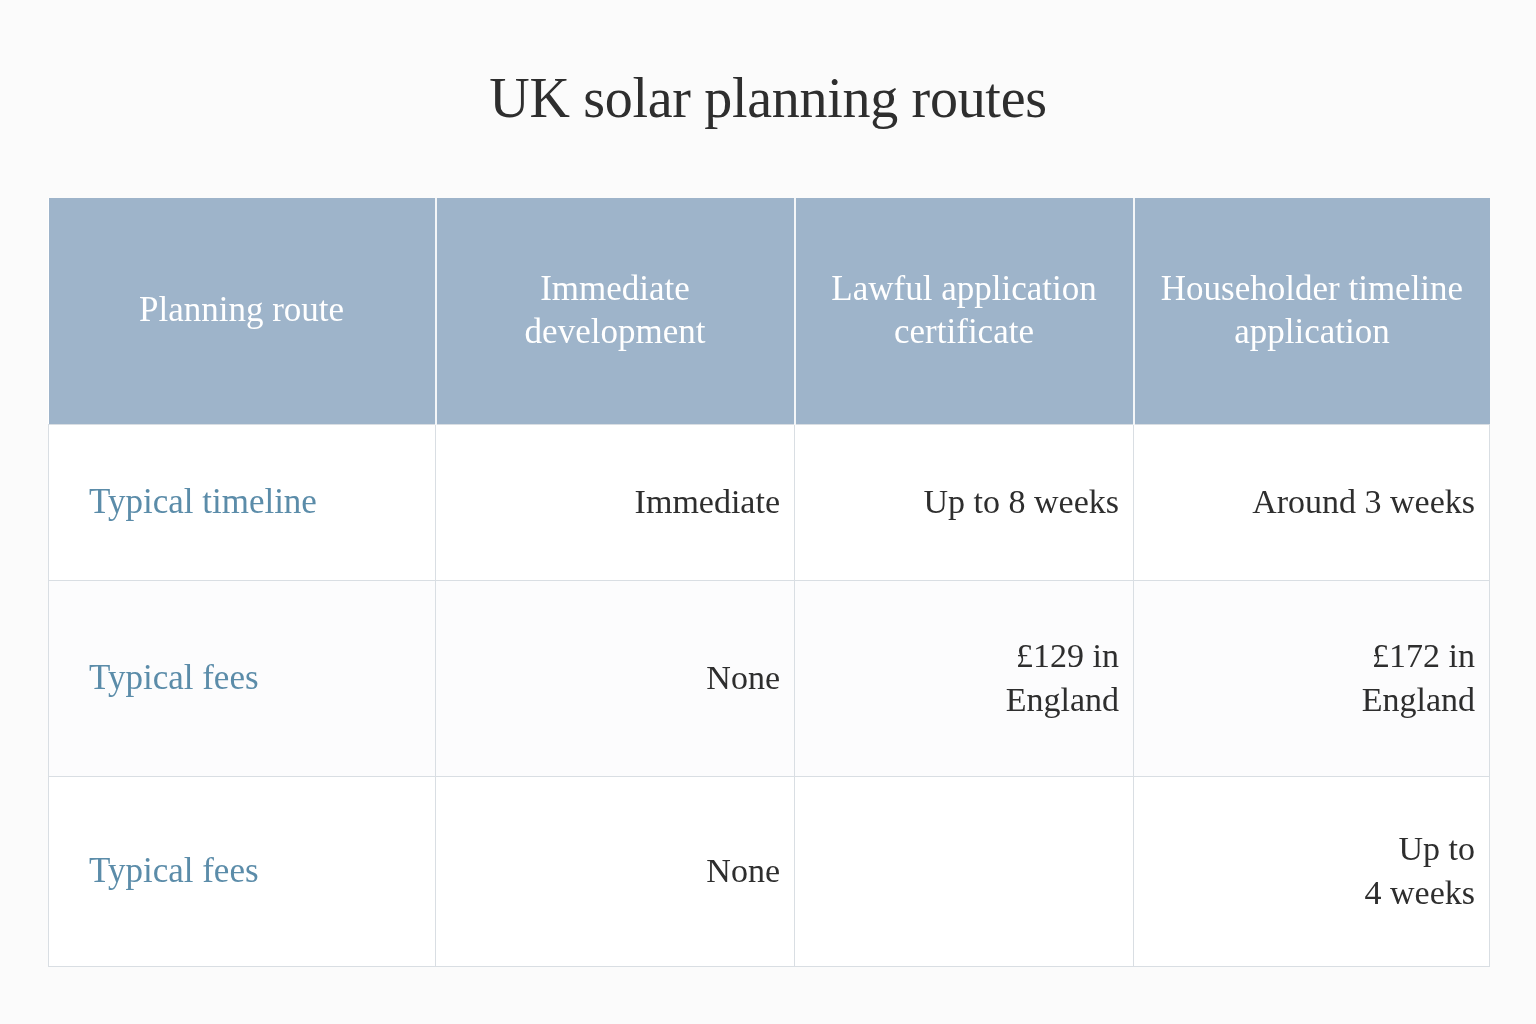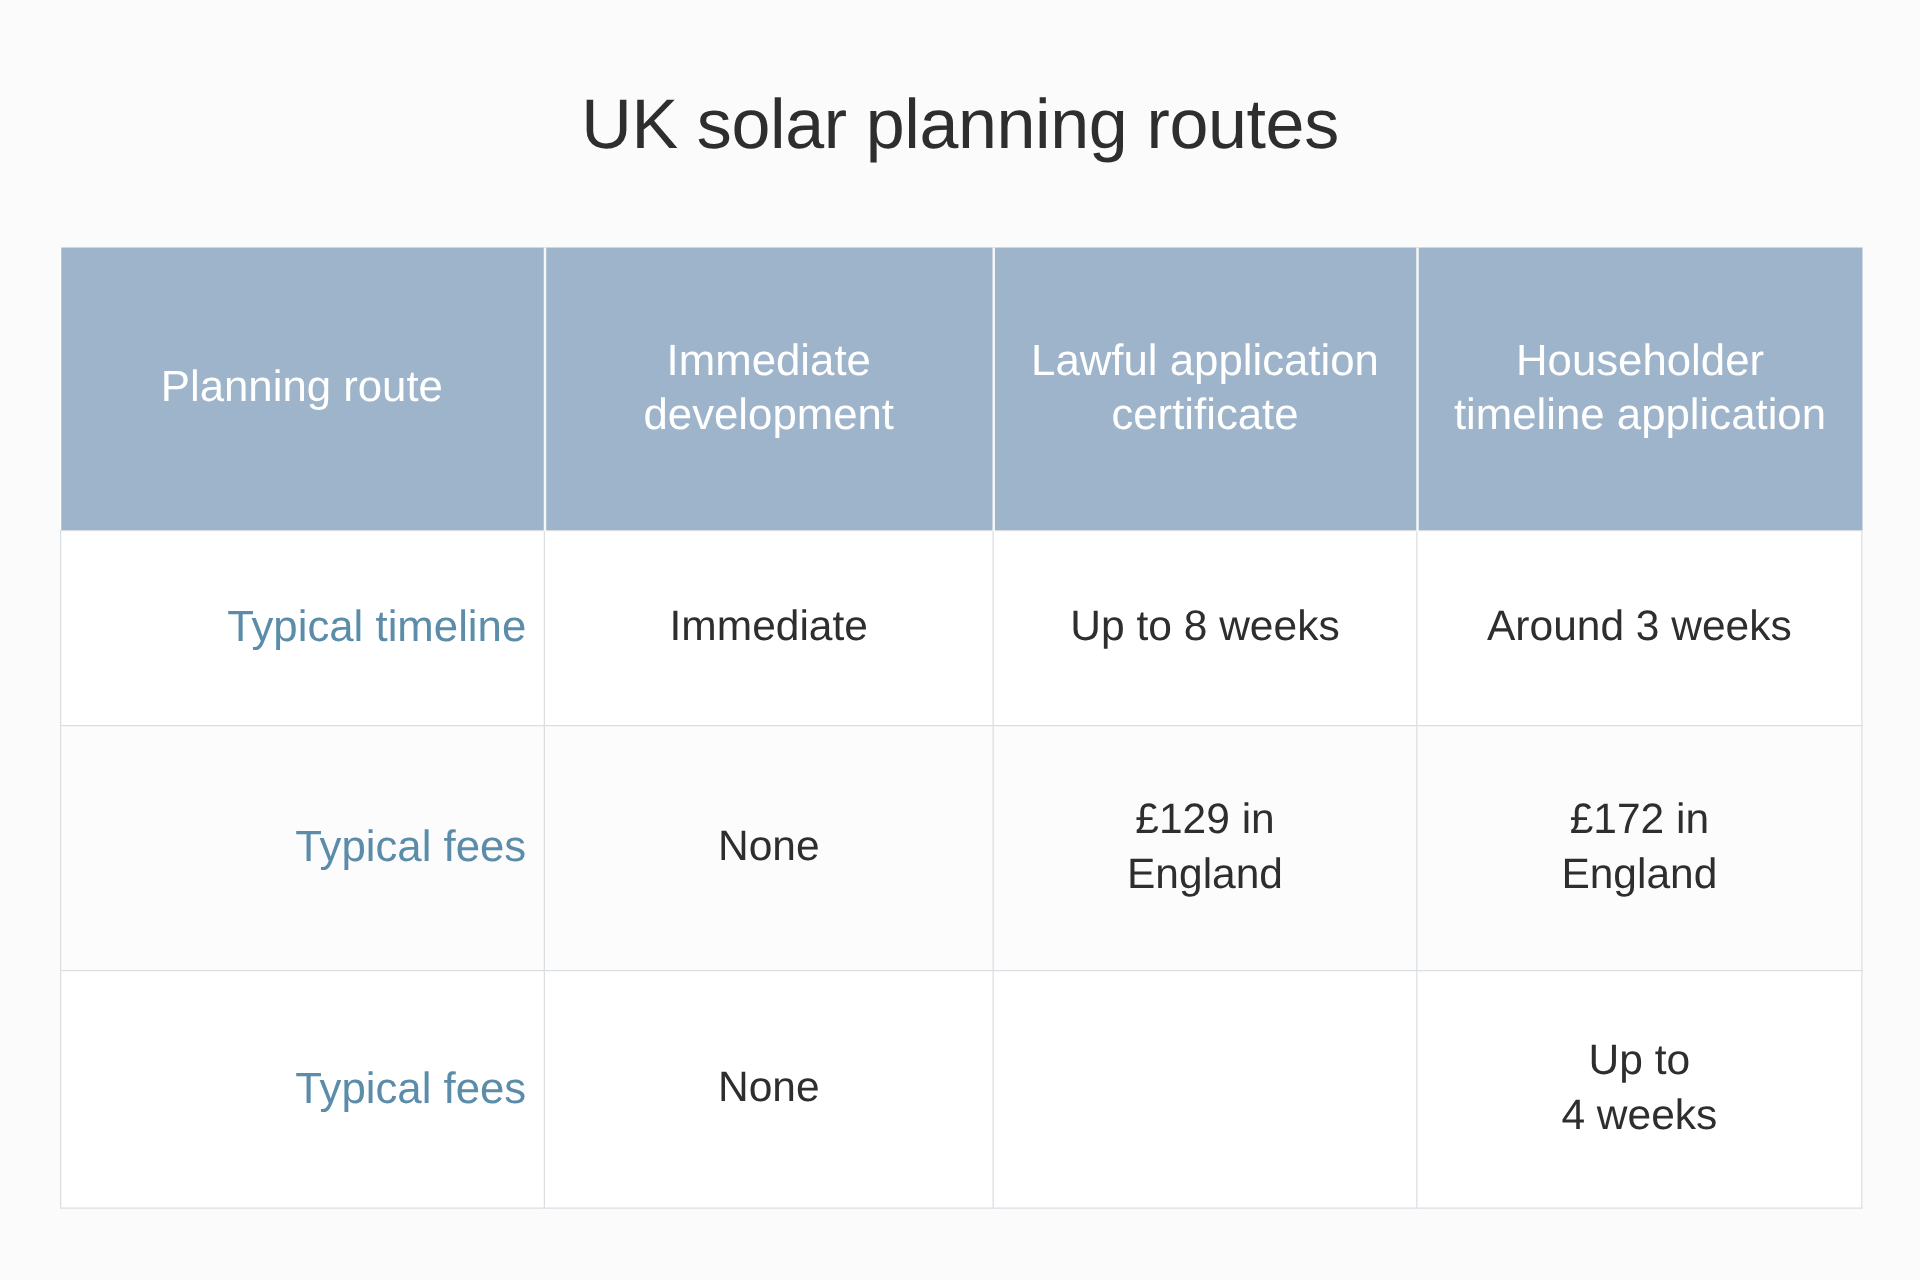--- a/index.html
+++ b/index.html
@@ -13,20 +13,21 @@
     font-family: "Liberation Sans", sans-serif;
     color: #333333;
     overflow: hidden;
   }
 
   .page {
     position: relative;
     width: 1536px;
     height: 760px;
     box-sizing: border-box;
+    font-family: Liberation Serif, serif;
   }
 
   .page-title {
     position: absolute;
     left: 0;
     top: 68px;
     width: 1536px;
     text-align: center;
     font-size: 56px;
     font-weight: 400;
@@ -83,29 +84,29 @@
     background: #ffffff;
   }
 
   tbody tr.row-alt td {
     background: #fcfcfd;
   }
 
   tbody td.row-label {
     color: #5b8ca9;
     font-size: 35px;
-    text-align: right;
+    text-align: left;
     padding-left: 40px;
   }
 
   tbody tr.r1 td { height: 156px; }
   tbody tr.r2 td { height: 196px; }
   tbody tr.r3 td { height: 190px; }
 
-  .cell-line { display: block; }
+  .cell-line { display: block; text-align: right; }
 </style>
 </head>
 <body>
 
 <div class="page">
 
   <div class="page-title">UK solar planning routes</div>
 
   <div class="table-wrap">
     <table class="routes-table">

